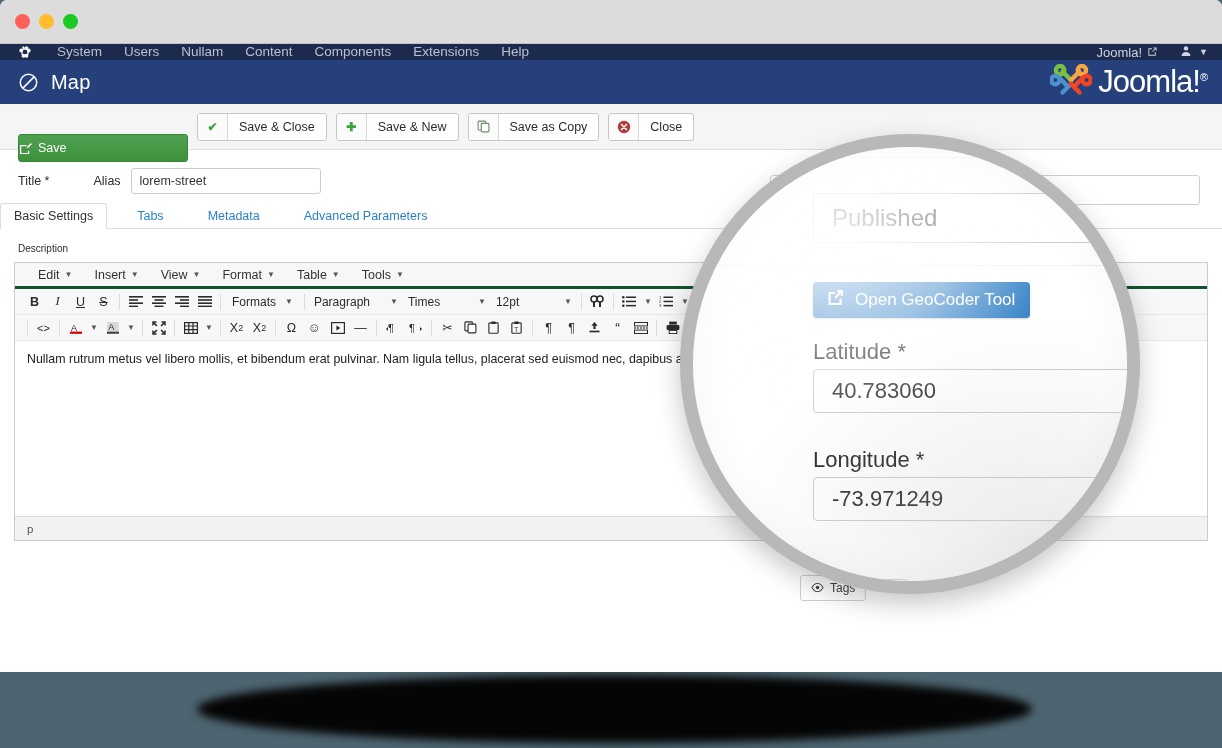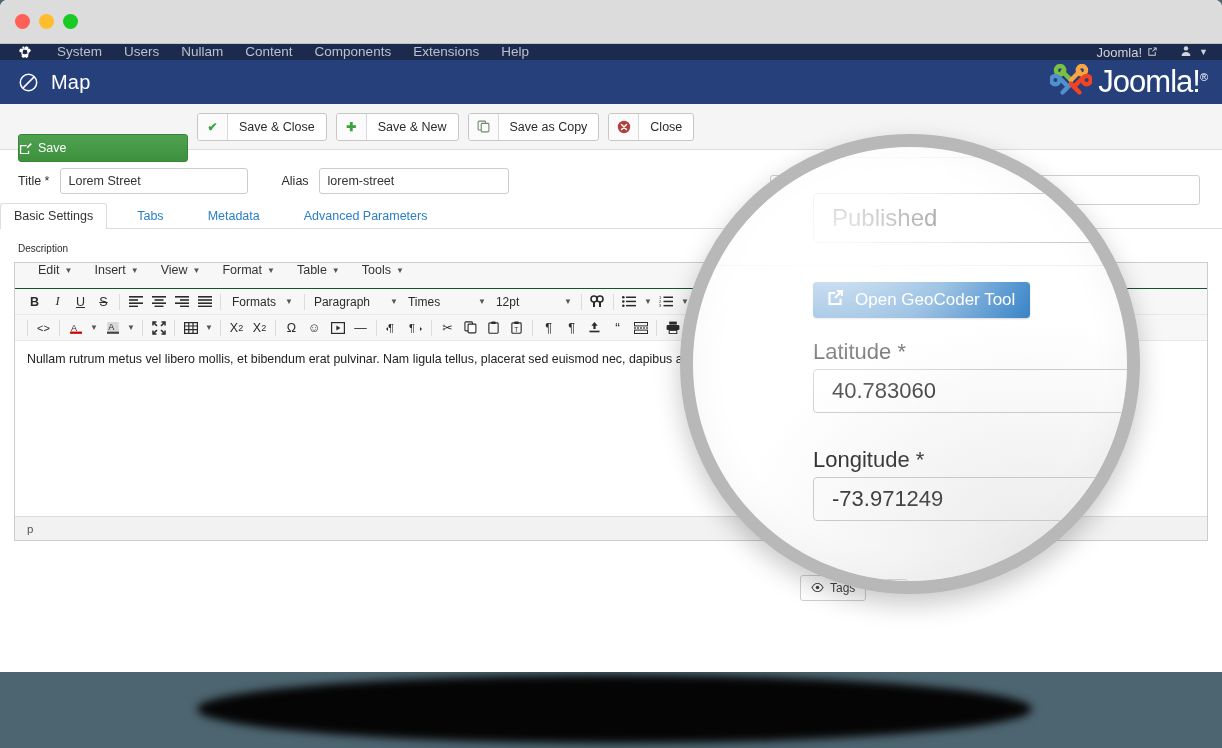--- a/index.html
+++ b/index.html
@@ -152,22 +152,22 @@
   }
 
   
   #desc-label { font-size:10px; color:#2b2b2b; padding: 14px 0 8px 18px; }
   #editor {
     margin: 0 14px 0 14px;
     border:1px solid #cccccc;
     background:#ffffff;
   }
   #mce-menubar {
-    height: 26px; display:flex; align-items:flex-start;
-    border-bottom:1px solid #14532d; background:#f7f7f7;
+    height: 26px; display:flex; align-items:center;
+    border-bottom:3px solid #14532d; background:#f7f7f7;
     padding-left: 12px;
   }
   .mce-menu {
     font-size:12.5px; color:#333333; padding: 0 11px; cursor:pointer;
     display:flex; align-items:center; gap:5px;
   }
   .mce-menu .cb { font-size:8px; color:#555; }
 
   .mce-row {
     height: 26px; display:flex; align-items:center;
@@ -397,21 +397,20 @@
         </svg>
       </span>
       <span class="tb-lbl">Close</span>
     </div>
   </div>
 
   <div id="content">
 
     <div id="title-row">
       <span class="fld-label">Title *</span>
-      <span class="fld-input" id="title-input">Lorem Street</span>
       <span class="gap"></span>
       <span class="fld-label">Alias</span>
       <span class="fld-input" id="alias-input">lorem-street</span>
     </div>
 
     <div id="tabs">
       <span class="tab active">Basic Settings</span>
       <span class="tab">Tabs</span>
       <span class="tab">Metadata</span>
       <span class="tab">Advanced Parameters</span>

